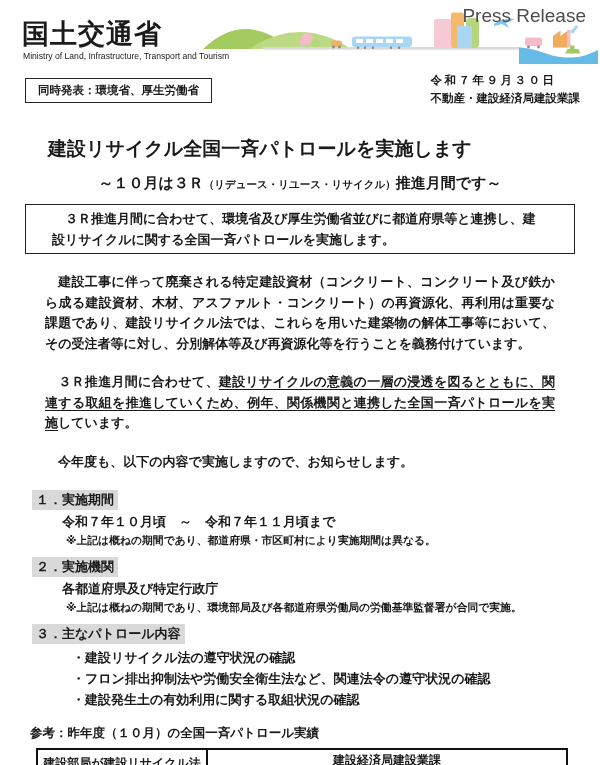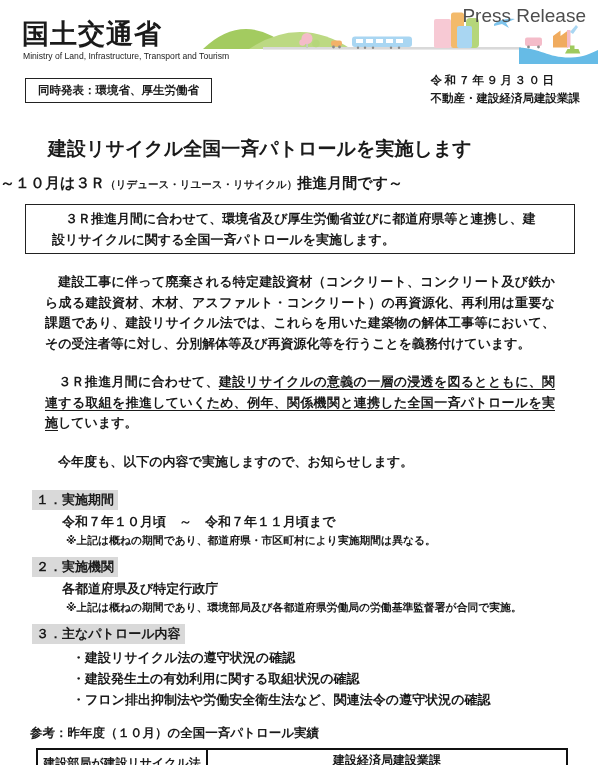--- a/index.html
+++ b/index.html
@@ -38,21 +38,21 @@
   }
   .joint-box {
     border: 1.6px solid #222; padding: 4px 12px;
     font-size: 11.5px; font-weight: bold; height: fit-content; margin-top: 6px;
   }
   .date-block { font-size: 11.5px; font-weight: bold; line-height: 1.55; text-align: left; }
   .date-line { letter-spacing: 2.5px; }
 
   
   .title { font-size: 19px; font-weight: bold; margin: 24px 0 12px; padding-left: 48px; }
-  .subtitle { font-size: 15px; font-weight: bold; margin-top: 3px; }
+  .subtitle { text-align: center; font-size: 15px; font-weight: bold; margin-top: 3px; }
   .subtitle .paren { font-size: 10.5px; }
 
   
   .summary-box {
     margin: 11px 25px 0; border: 1.6px solid #222;
     padding: 3px 26px; font-size: 13px; font-weight: bold; line-height: 1.62;
   }
 
   
   .body-text { margin: 15px 27px 0; font-size: 13px; font-weight: bold; line-height: 20.5px; text-align: justify; }
@@ -171,22 +171,22 @@
   <div class="section">
     <div class="section-heading">２．実施機関</div>
     <div class="section-content">各都道府県及び特定行政庁</div>
     <div class="section-note">※上記は概ねの期間であり、環境部局及び各都道府県労働局の労働基準監督署が合同で実施。</div>
   </div>
 
   <div class="section">
     <div class="section-heading">３．主なパトロール内容</div>
     <div class="bullets">
       <div>・建設リサイクル法の遵守状況の確認</div>
+      <div>・フロン排出抑制法や労働安全衛生法など、関連法令の遵守状況の確認</div>
       <div>・建設発生土の有効利用に関する取組状況の確認</div>
-      <div>・フロン排出抑制法や労働安全衛生法など、関連法令の遵守状況の確認</div>
     </div>
   </div>
 
   <div class="reference">
     <div>参考：昨年度（１０月）の全国一斉パトロール実績</div>
   </div>
 
   <table class="patrol-table">
     <tbody>
       <tr>

